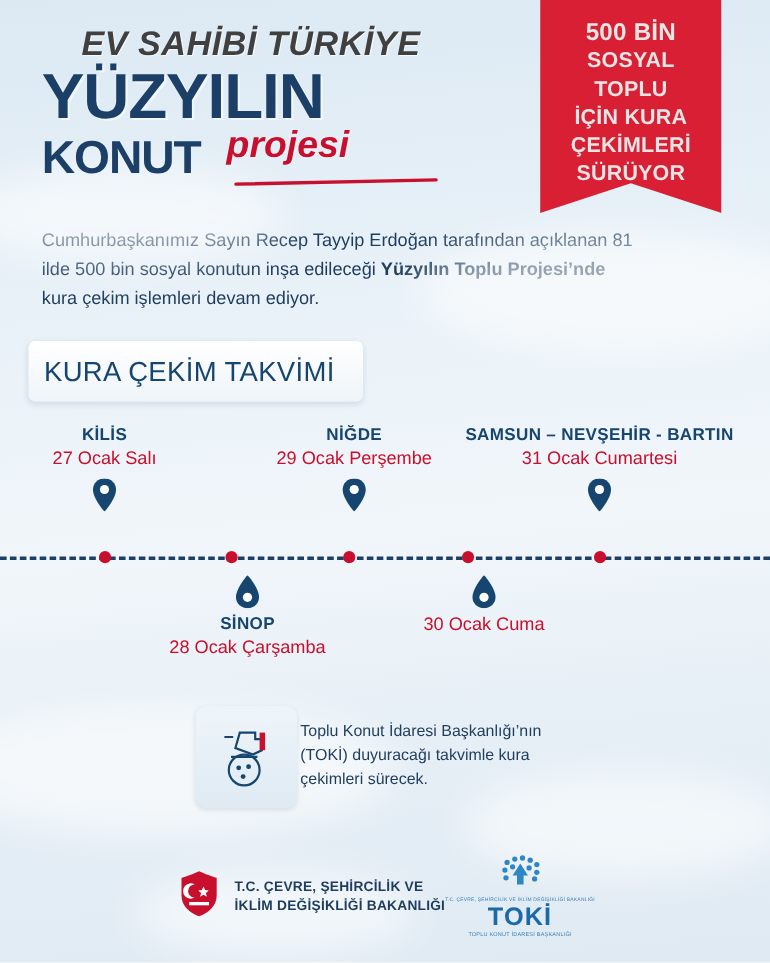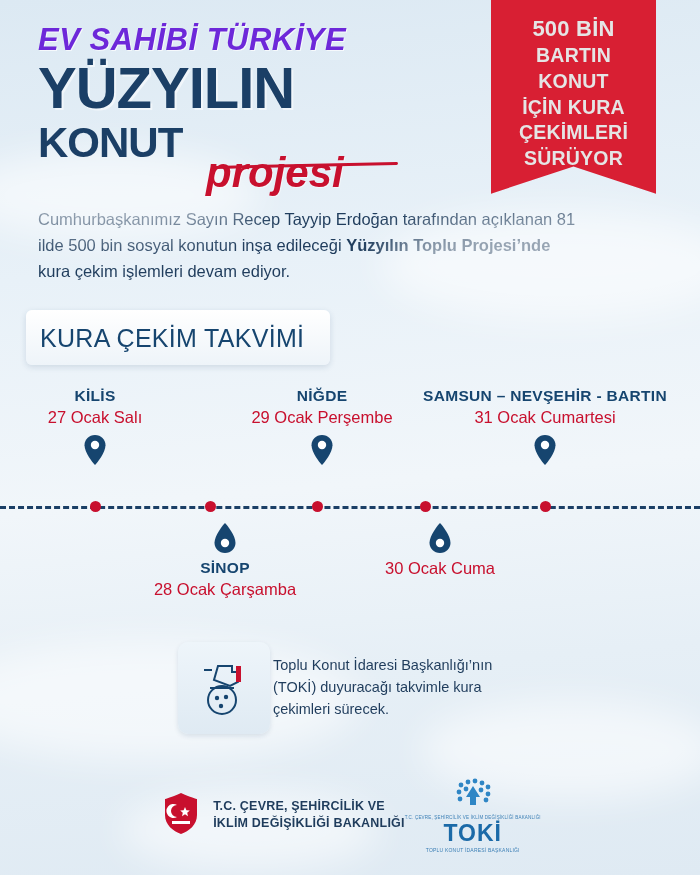--- a/index.html
+++ b/index.html
@@ -23,22 +23,23 @@
   .c4 { width: 300px; height: 100px; left: 420px; top: 700px; }
   .c5 { width: 260px; height: 80px; left: 120px; top: 790px; }
 
   
   .header { position: relative; padding: 22px 0 0 38px; height: 190px; }
   .title-1 {
     font-style: italic;
     font-weight: bold;
     font-size: 31px;
     letter-spacing: 0.5px;
-    color: #6d28d9;
+    color: #404040;
     text-shadow: 1px 1px 0 rgba(255,255,255,0.7);
+    margin-left: 36px;
   }
   .title-2 {
     font-weight: bold;
     font-size: 58px;
     letter-spacing: -1px;
     color: #1b3f66;
     line-height: 0.95;
     margin-top: 2px;
     text-shadow: 2px 2px 0 rgba(255,255,255,0.55);
   }
@@ -47,26 +48,25 @@
     font-weight: bold;
     font-size: 42px;
     letter-spacing: -1px;
     color: #1b3f66;
     position: absolute;
     top: 2px; left: 0;
   }
   .title-4 {
     font-style: italic;
     font-weight: bold;
-    font-size: 42px;
+    font-size: 34px;
     color: #c8102e;
     position: absolute;
     top: -4px; left: 168px;
     text-shadow: 1px 1px 0 rgba(255,255,255,0.5);
-    margin-top: 36px;
   }
   .title-4-underline {
     position: absolute;
     left: 175px; top: 47px;
     width: 185px; height: 3px;
     background: #c8102e;
     border-radius: 2px;
     transform: rotate(-1.2deg);
   }
 
@@ -227,21 +227,21 @@
   <div class="title-2">YÜZYILIN</div>
   <div class="title-3-wrap">
     <div class="title-3">KONUT</div>
     <div class="title-4">projesi</div>
     <div class="title-4-underline"></div>
   </div>
 </div>
 
 <div class="banner">
   <div class="big">500 BİN</div>
-  <div>BARTIN KONUT</div>
+  <div>SOSYAL TOPLU</div>
   <div>İÇİN KURA</div>
   <div>ÇEKİMLERİ</div>
   <div>SÜRÜYOR</div>
 </div>
 
 <div class="para">
   <span>Cumhurbaşkanımız Sayın Recep Tayyip Erdoğan tarafından açıklanan 81 ilde 500 bin sosyal konutun inşa edileceği </span><b>Yüzyılın Toplu Projesi’nde</b><span> kura çekim işlemleri devam ediyor.</span>
 </div>
 
 <div class="datebox">

